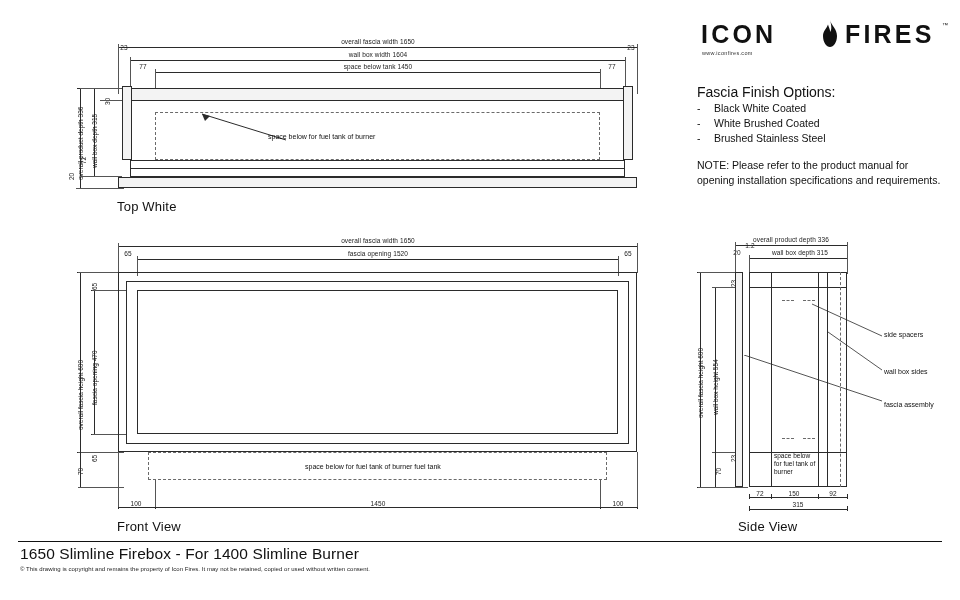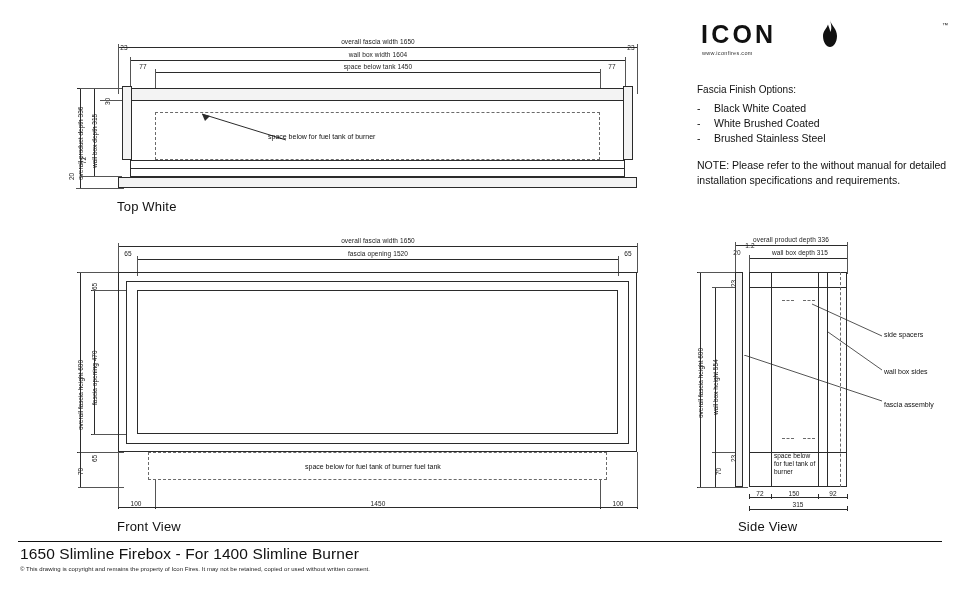--- a/index.html
+++ b/index.html
@@ -84,21 +84,21 @@
     letter-spacing: 3.2px;
     font-weight: 700;
     color: #111;
     font-family: "Liberation Sans", sans-serif;
   }
   .logo-fires { position: absolute; top: 0; left: 144px; font-size: 25px; letter-spacing: 3.2px; font-weight: 700; color: #111; }
   .logo-tm { position: absolute; left: 241px; top: 2px; font-size: 6px; color: #111; }
   .logo-url { position: absolute; left: 1px; top: 30px; font-size: 5.5px; color: #333; letter-spacing: 0.3px; }
   .flame { position: absolute; left: 118px; top: -1px; width: 22px; height: 30px; }
 
-  .finish-head { position: absolute; left: 697px; top: 84px; font-size: 10px; color: #111; }
+  .finish-head { position: absolute; left: 697px; top: 84px; font-size: 14px; color: #111; }
   .finish-item { position: absolute; font-size: 10.5px; color: #111; }
   .finish-dash { position: absolute; font-size: 10.5px; color: #111; left: 697px; }
   .notetext { position: absolute; left: 697px; font-size: 10.5px; color: #111; line-height: 15px; width: 250px; }
 </style>
 </head>
 <body>
 
 <div class="sheet">
 
   <div>
@@ -326,32 +326,33 @@
     <div class="dim c" style="left:798px; top:501px;">315</div>
 
     <div class="viewlabel" style="left:738px; top:519px;">Side View</div>
   </div>
 
   <div class="logo-wrap">
     <div class="logo-text">ICON</div>
     <svg class="flame" viewBox="0 0 22 30">
       <path d="M11 1 C 12.5 7, 18 9.5, 18 17 C 18 23.5, 14.5 28, 11 28 C 7.5 28, 4 23.5, 4 17 C 4 12, 7.5 10, 9 5.5 C 9.6 8.5, 11.5 10.5, 11 13 C 13 11, 12.5 6, 11 1 Z" fill="#111"></path>
     </svg>
+    <div class="logo-fires">FIRES</div>
     <div class="logo-tm">™</div>
     <div class="logo-url">www.iconfires.com</div>
   </div>
 
   <div class="finish-head">Fascia Finish Options:</div>
 
   <div class="finish-dash" style="top:102px;">-</div>
   <div class="finish-item" style="left:714px; top:102px;">Black White Coated</div>
   <div class="finish-dash" style="top:117px;">-</div>
   <div class="finish-item" style="left:714px; top:117px;">White Brushed Coated</div>
   <div class="finish-dash" style="top:132px;">-</div>
   <div class="finish-item" style="left:714px; top:132px;">Brushed Stainless Steel</div>
 
-  <div class="notetext" style="top:158px;">NOTE: Please refer to the without manual for detailed installation specifications and requirements.</div>
+  <div class="notetext" style="top:158px;">NOTE: Please refer to the product manual for opening installation specifications and requirements.</div>
 
   <div class="lineH" style="left:18px; top:541px; width:924px; border-top-color:#111;"></div>
   <div class="title" style="left:20px; top:545px;">1650 Slimline Firebox - For 1400 Slimline Burner</div>
   <div class="copyright" style="left:20px; top:566px;">© This drawing is copyright and remains the property of Icon Fires. It may not be retained, copied or used without written consent.</div>
 
 </div>
 
 </body></html>

